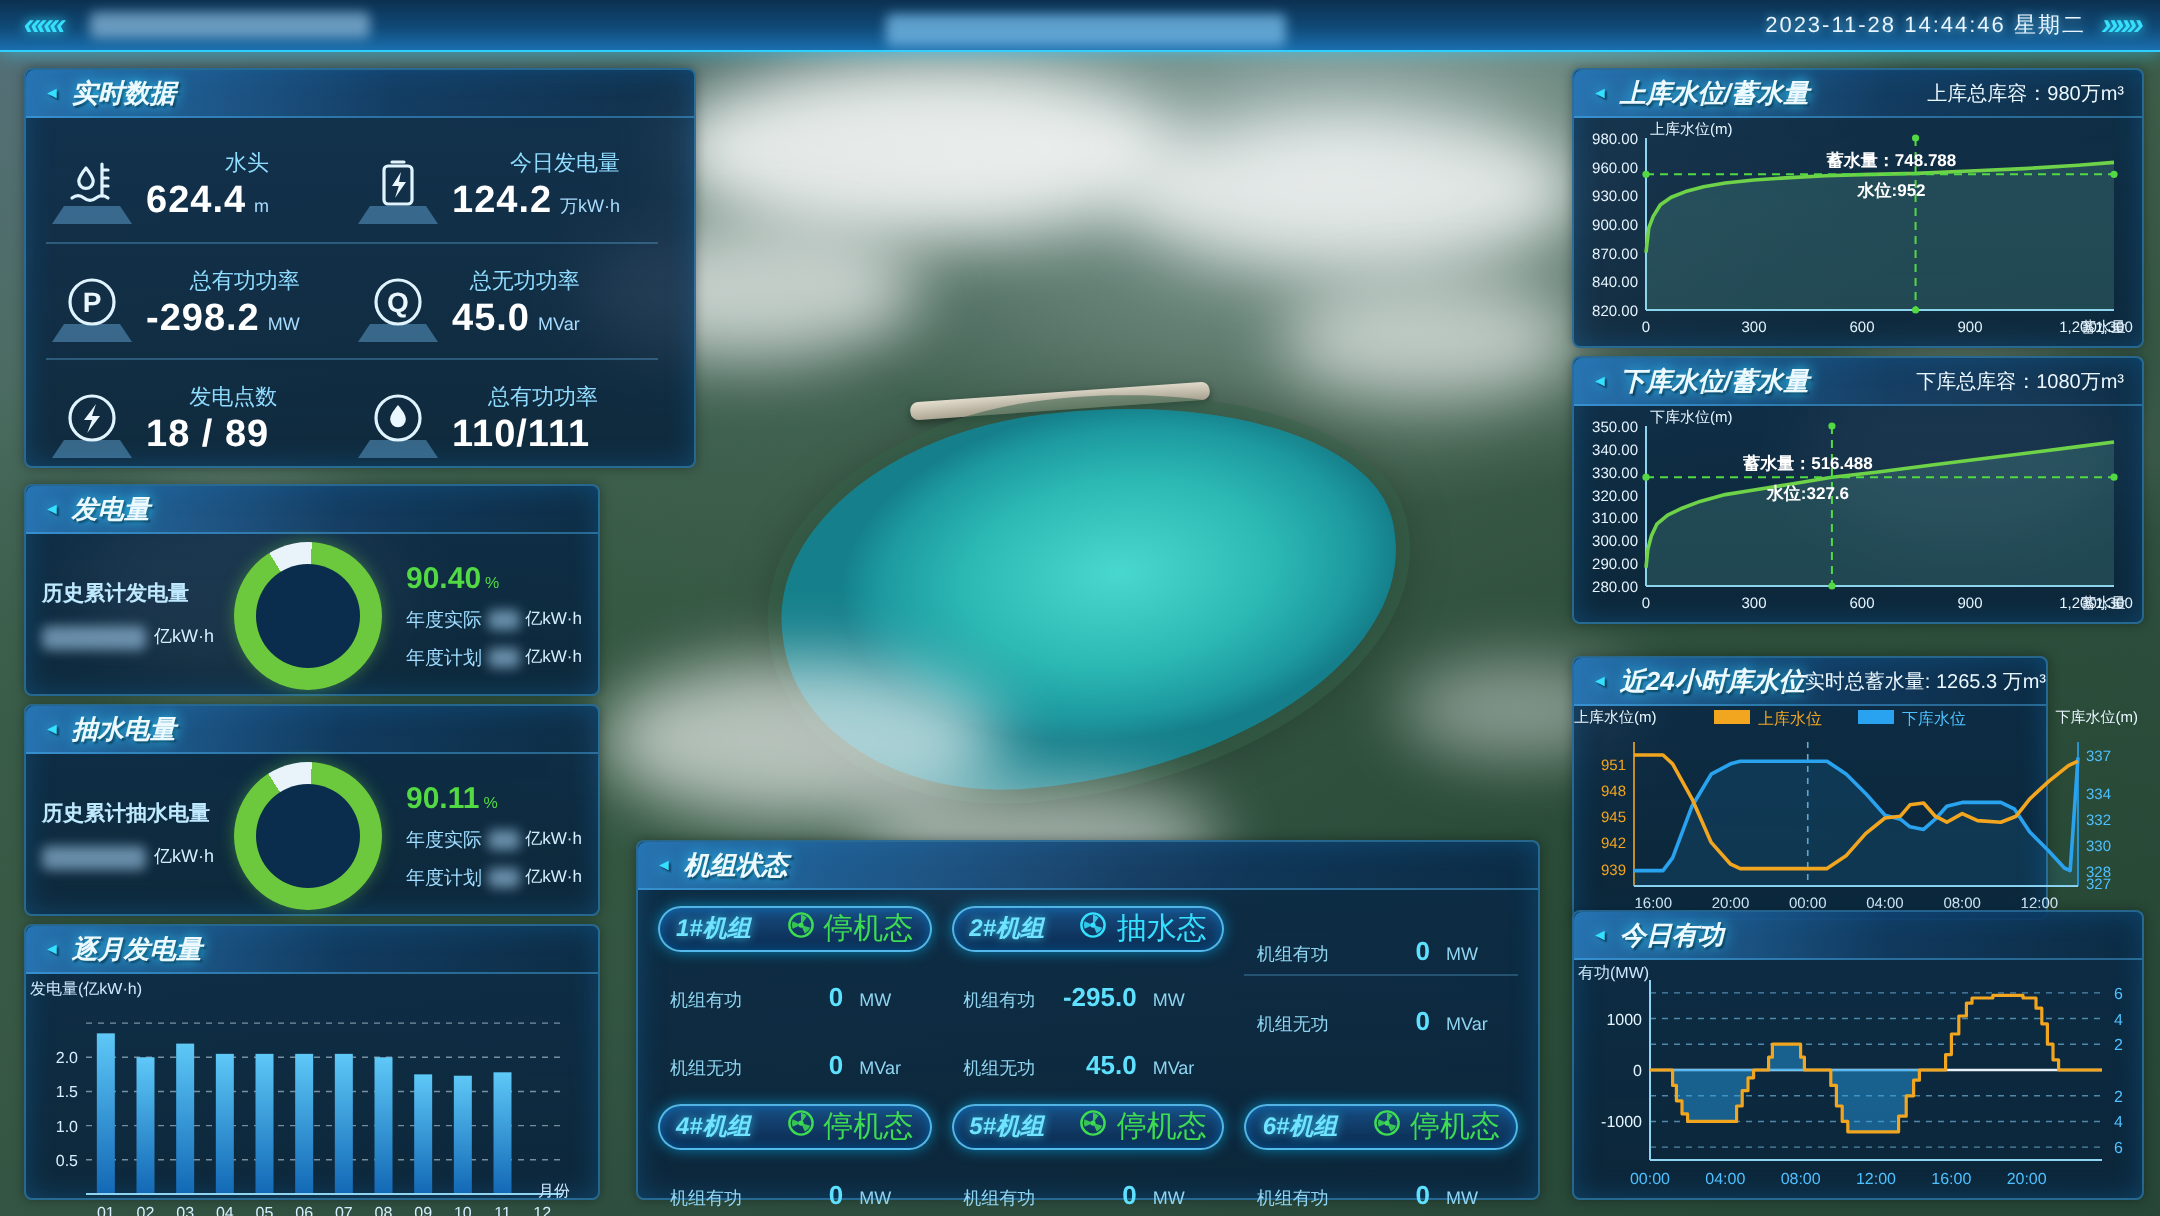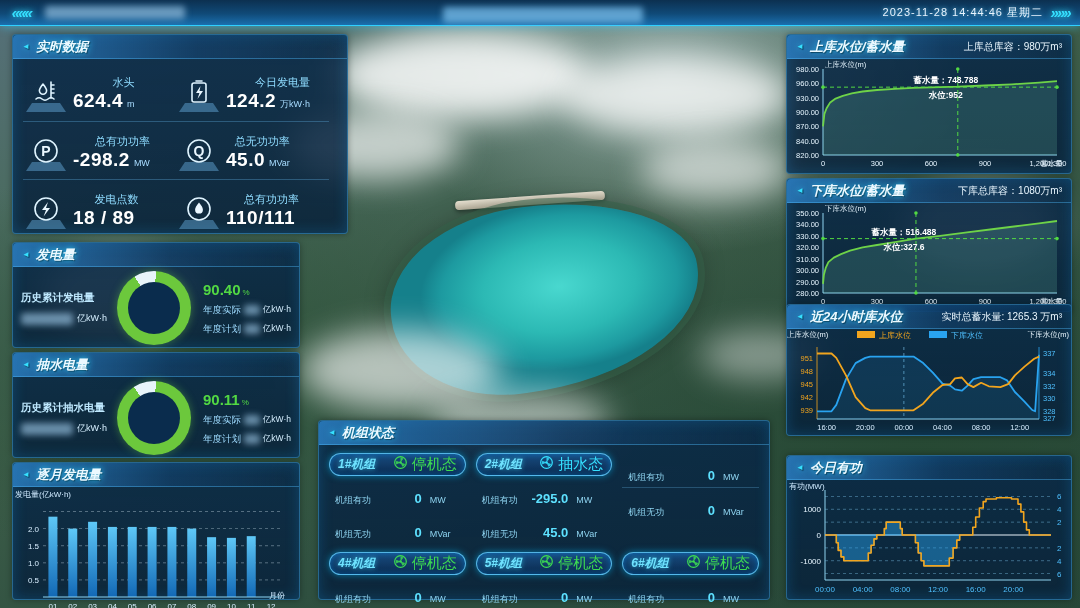--- a/index.html
+++ b/index.html
@@ -536,21 +536,21 @@
           <circle cx="270" cy="35.59999999999997" r="1.8" fill="#52d943"></circle>
           <circle cx="128.96784000000002" cy="10" r="1.8" fill="#52d943"></circle>
           <circle cx="128.96784000000002" cy="90" r="1.8" fill="#52d943"></circle>
           <text x="116.96784000000002" y="31.599999999999973" fill="#ffffff" font-size="8.5" text-anchor="middle" font-weight="bold">蓄水量：516.488</text>
           <text x="116.96784000000002" y="46.59999999999997" fill="#ffffff" font-size="8.5" text-anchor="middle" font-weight="bold">水位:327.6</text>
           <text x="276" y="101" fill="#e6f5ff" font-size="7.5" text-anchor="end">蓄水量</text>
           <text x="38" y="8" fill="#e6f5ff" font-size="7.5" text-anchor="start">下库水位(m)</text>
         </svg></div>
   </div>
 
-  <div class="panel" style="left:786px;top:304px;width:286px;height:132px;">
+  <div class="panel" style="left:786px;top:328px;width:238px;height:132px;">
     <div class="panel-hd">
       <span class="panel-title">近24小时库水位</span>
       <span class="hd-info"><span>实时总蓄水量:</span> <span>1265.3 万m³</span></span>
     </div>
     <div class="chart-box" id="chart-24h"><svg width="282" height="104" viewBox="0 0 282 104">
           <text x="0" y="8" fill="#eaf7ff" font-size="7.5" text-anchor="start">上库水位(m)</text>
           <text x="282" y="8" fill="#eaf7ff" font-size="7.5" text-anchor="end">下库水位(m)</text>
           <rect x="70" y="2" width="18" height="7" fill="#f2a51e"></rect>
           <text x="92" y="9" fill="#f2a51e" font-size="8" text-anchor="start">上库水位</text>
           <rect x="142" y="2" width="18" height="7" fill="#29a3f0"></rect>

